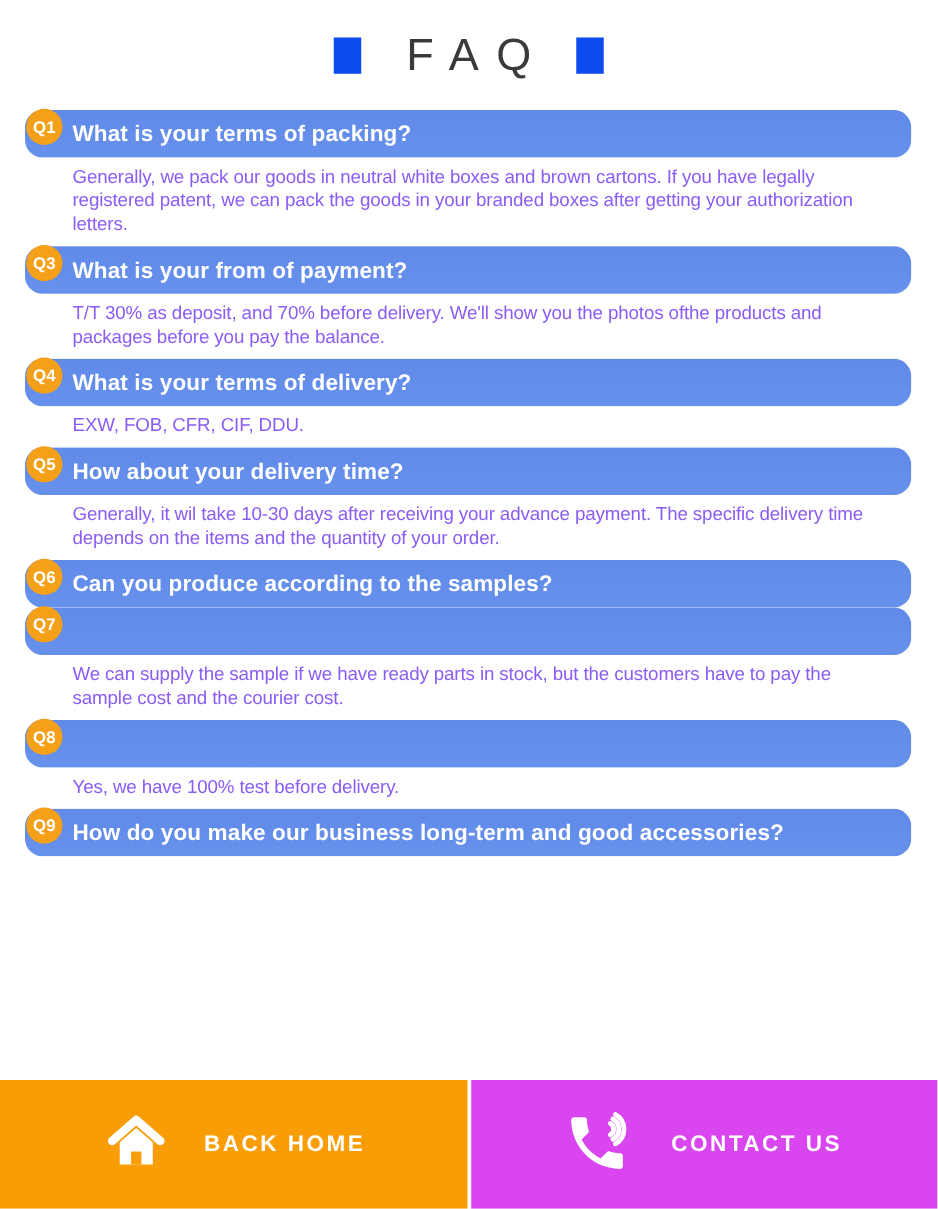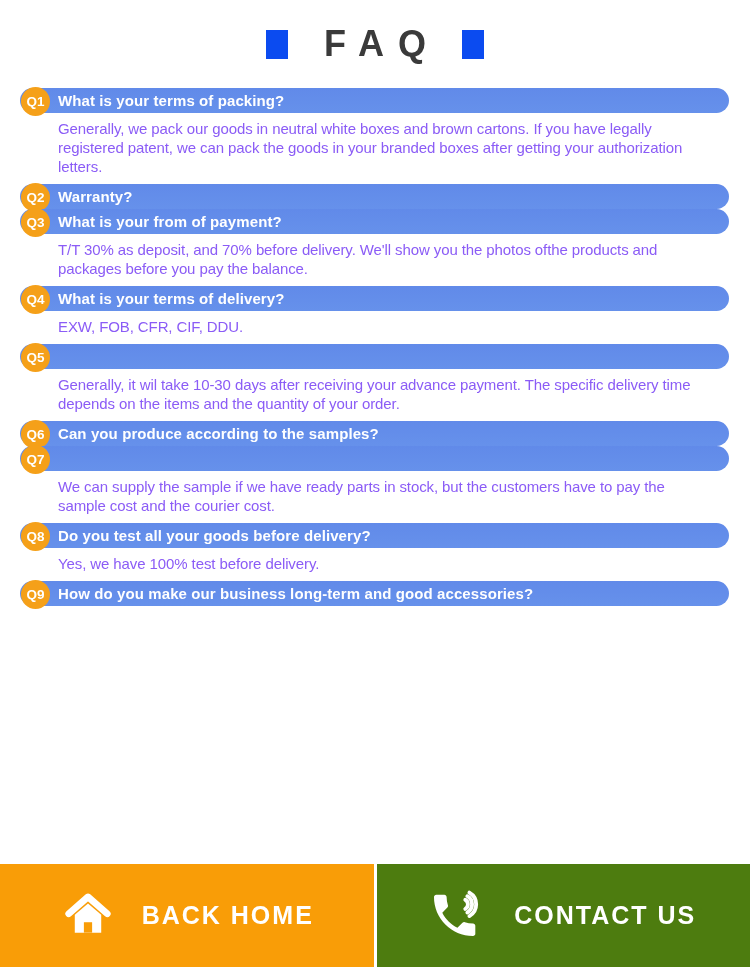--- a/index.html
+++ b/index.html
@@ -23,34 +23,34 @@
     padding-top: 26px;
     margin-bottom: 26px;
   }
   .title-square {
     width: 22px;
     height: 29px;
     background: #0b4bf0;
   }
   .page-title {
     font-size: 36px;
-    font-weight: bold;
+    font-weight: normal;
     color: #3a3a3a;
     letter-spacing: 14px;
     text-indent: 14px;
     line-height: 1;
   }
 
   
   .faq-list { flex: 0 0 auto; }
   .faq-item { margin: 0; }
   .pill {
     position: relative;
     margin: 0 21px 0 20px;
-    height: 25px;
+    height: 38px;
     border-radius: 14px;
     background: linear-gradient(180deg, #7097ee 0%, #618ae9 0%, #6691eb 100%);
     background-color: #6691eb;
     display: flex;
     align-items: center;
     padding-left: 38px;
   }
   .badge {
     position: absolute;
     left: 1px;
@@ -62,21 +62,21 @@
     color: #ffffff;
     font-size: 13.5px;
     font-weight: bold;
     display: flex;
     align-items: center;
     justify-content: center;
   }
   .question {
     color: #ffffff;
     font-weight: bold;
-    font-size: 15px;
+    font-size: 18px;
     letter-spacing: 0.1px;
   }
   .answer {
     margin: 6px 42px 8px 58px;
     font-size: 15px;
     line-height: 19px;
     color: #8b5cf6;
     letter-spacing: -0.1px;
     white-space: pre-line;
   }
@@ -91,25 +91,25 @@
   }
   .footer-btn {
     flex: 1 1 0;
     display: flex;
     align-items: center;
     justify-content: center;
     gap: 26px;
     cursor: pointer;
   }
   .footer-btn.home { background: #f99d07; }
-  .footer-btn.contact { background: #4d7c0f; }
+  .footer-btn.contact { background: #d946ef; }
   .footer-label {
     color: #ffffff;
     font-weight: bold;
-    font-size: 25px;
+    font-size: 18px;
     letter-spacing: 2px;
     white-space: nowrap;
   }
   .footer-icon { display: block; }
 </style>
 </head>
 <body>
 
 <div class="header">
   <span class="title-square"></span>
@@ -121,24 +121,20 @@
 
   <section class="faq-item">
     <div class="pill">
       <span class="badge">Q1</span>
       <span class="question">What is your terms of packing?</span>
     </div>
     <p class="answer">Generally, we pack our goods in neutral white boxes and brown cartons. If you have legally registered patent, we can pack the goods in your branded boxes after getting your authorization letters.</p>
   </section>
 
   <section class="faq-item">
-    <div class="pill">
-      <span class="badge">Q2</span>
-      <span class="question">Warranty?</span>
-    </div>
   </section>
 
   <section class="faq-item">
     <div class="pill">
       <span class="badge">Q3</span>
       <span class="question">What is your from of payment?</span>
     </div>
     <p class="answer">T/T 30% as deposit, and 70% before delivery. We'll show you the photos ofthe products and packages before you pay the balance.</p>
   </section>
 
@@ -146,20 +142,21 @@
     <div class="pill">
       <span class="badge">Q4</span>
       <span class="question">What is your terms of delivery?</span>
     </div>
     <p class="answer">EXW, FOB, CFR, CIF, DDU.</p>
   </section>
 
   <section class="faq-item">
     <div class="pill">
       <span class="badge">Q5</span>
+      <span class="question">How about your delivery time?</span>
     </div>
     <p class="answer">Generally, it wil take 10-30 days after receiving your advance payment. The specific delivery time depends on the items and the quantity of your order.</p>
   </section>
 
   <section class="faq-item">
     <div class="pill">
       <span class="badge">Q6</span>
       <span class="question">Can you produce according to the samples?</span>
     </div>
   </section>
@@ -167,21 +164,20 @@
   <section class="faq-item">
     <div class="pill">
       <span class="badge">Q7</span>
     </div>
     <p class="answer">We can supply the sample if we have ready parts in stock, but the customers have to pay the sample cost and the courier cost.</p>
   </section>
 
   <section class="faq-item">
     <div class="pill">
       <span class="badge">Q8</span>
-      <span class="question">Do you test all your goods before delivery?</span>
     </div>
     <p class="answer">Yes, we have 100% test before delivery.</p>
   </section>
 
   <section class="faq-item">
     <div class="pill">
       <span class="badge">Q9</span>
       <span class="question">How do you make our business long-term and good accessories?</span>
     </div>
   </section>

